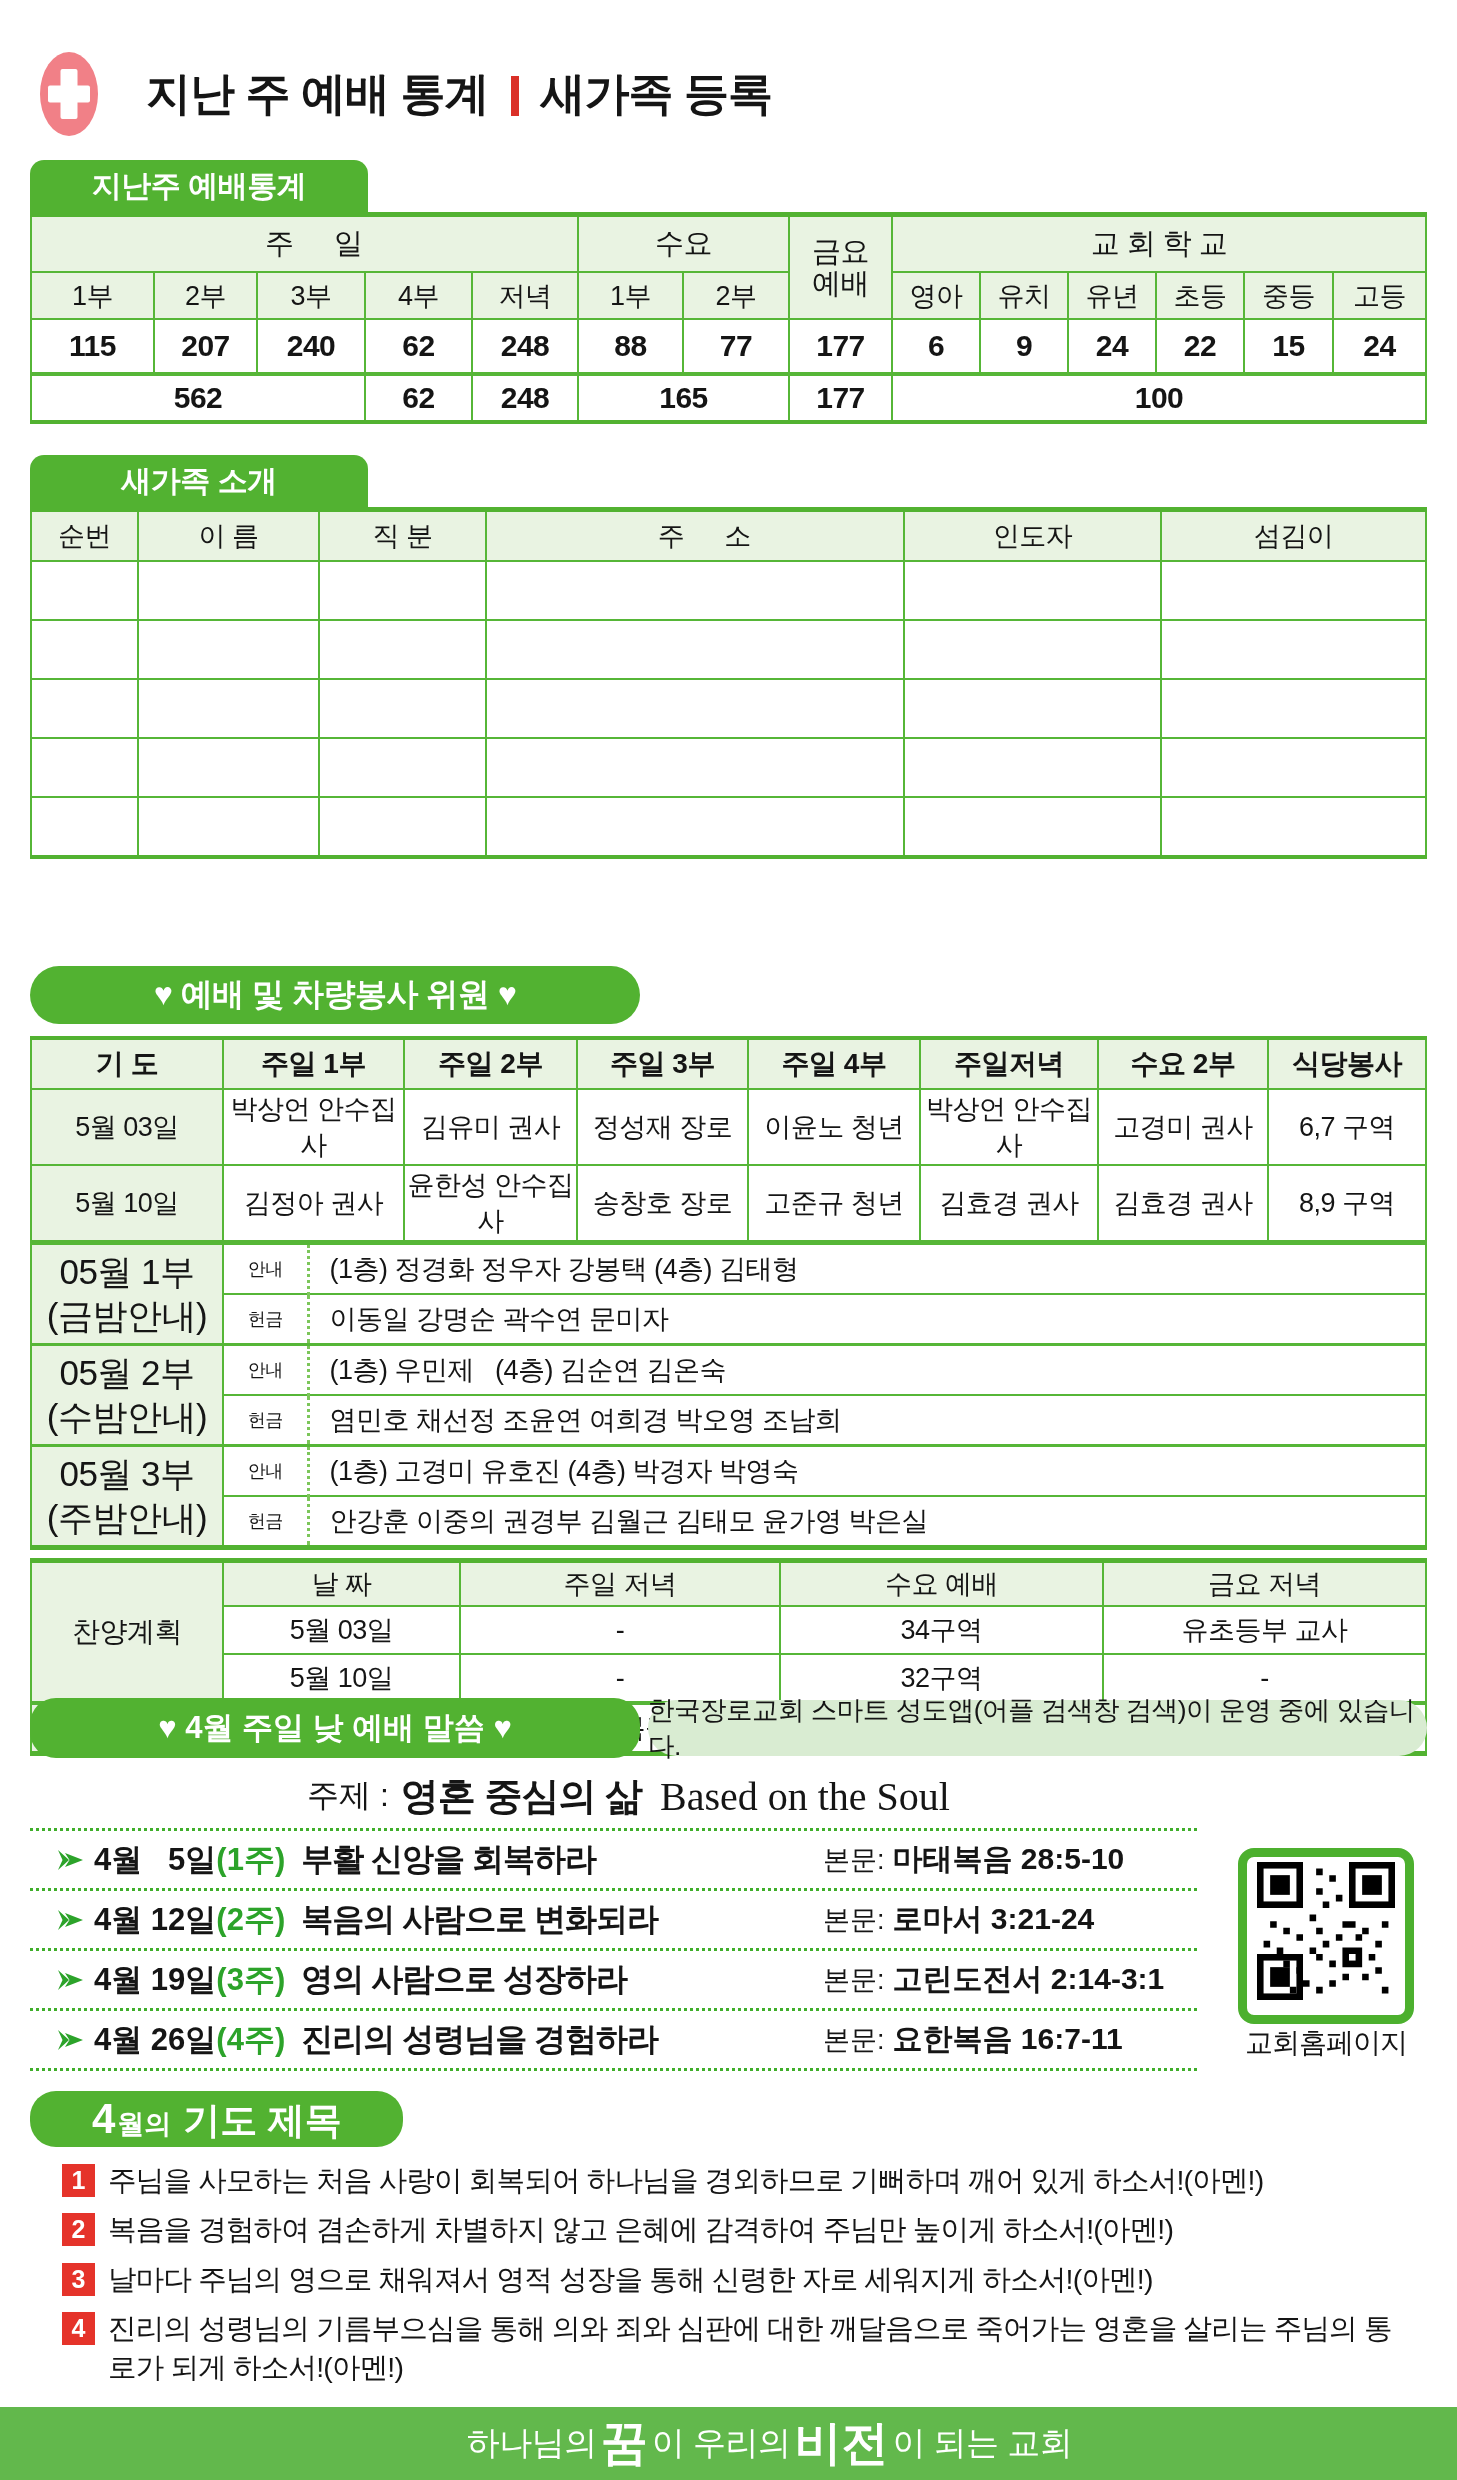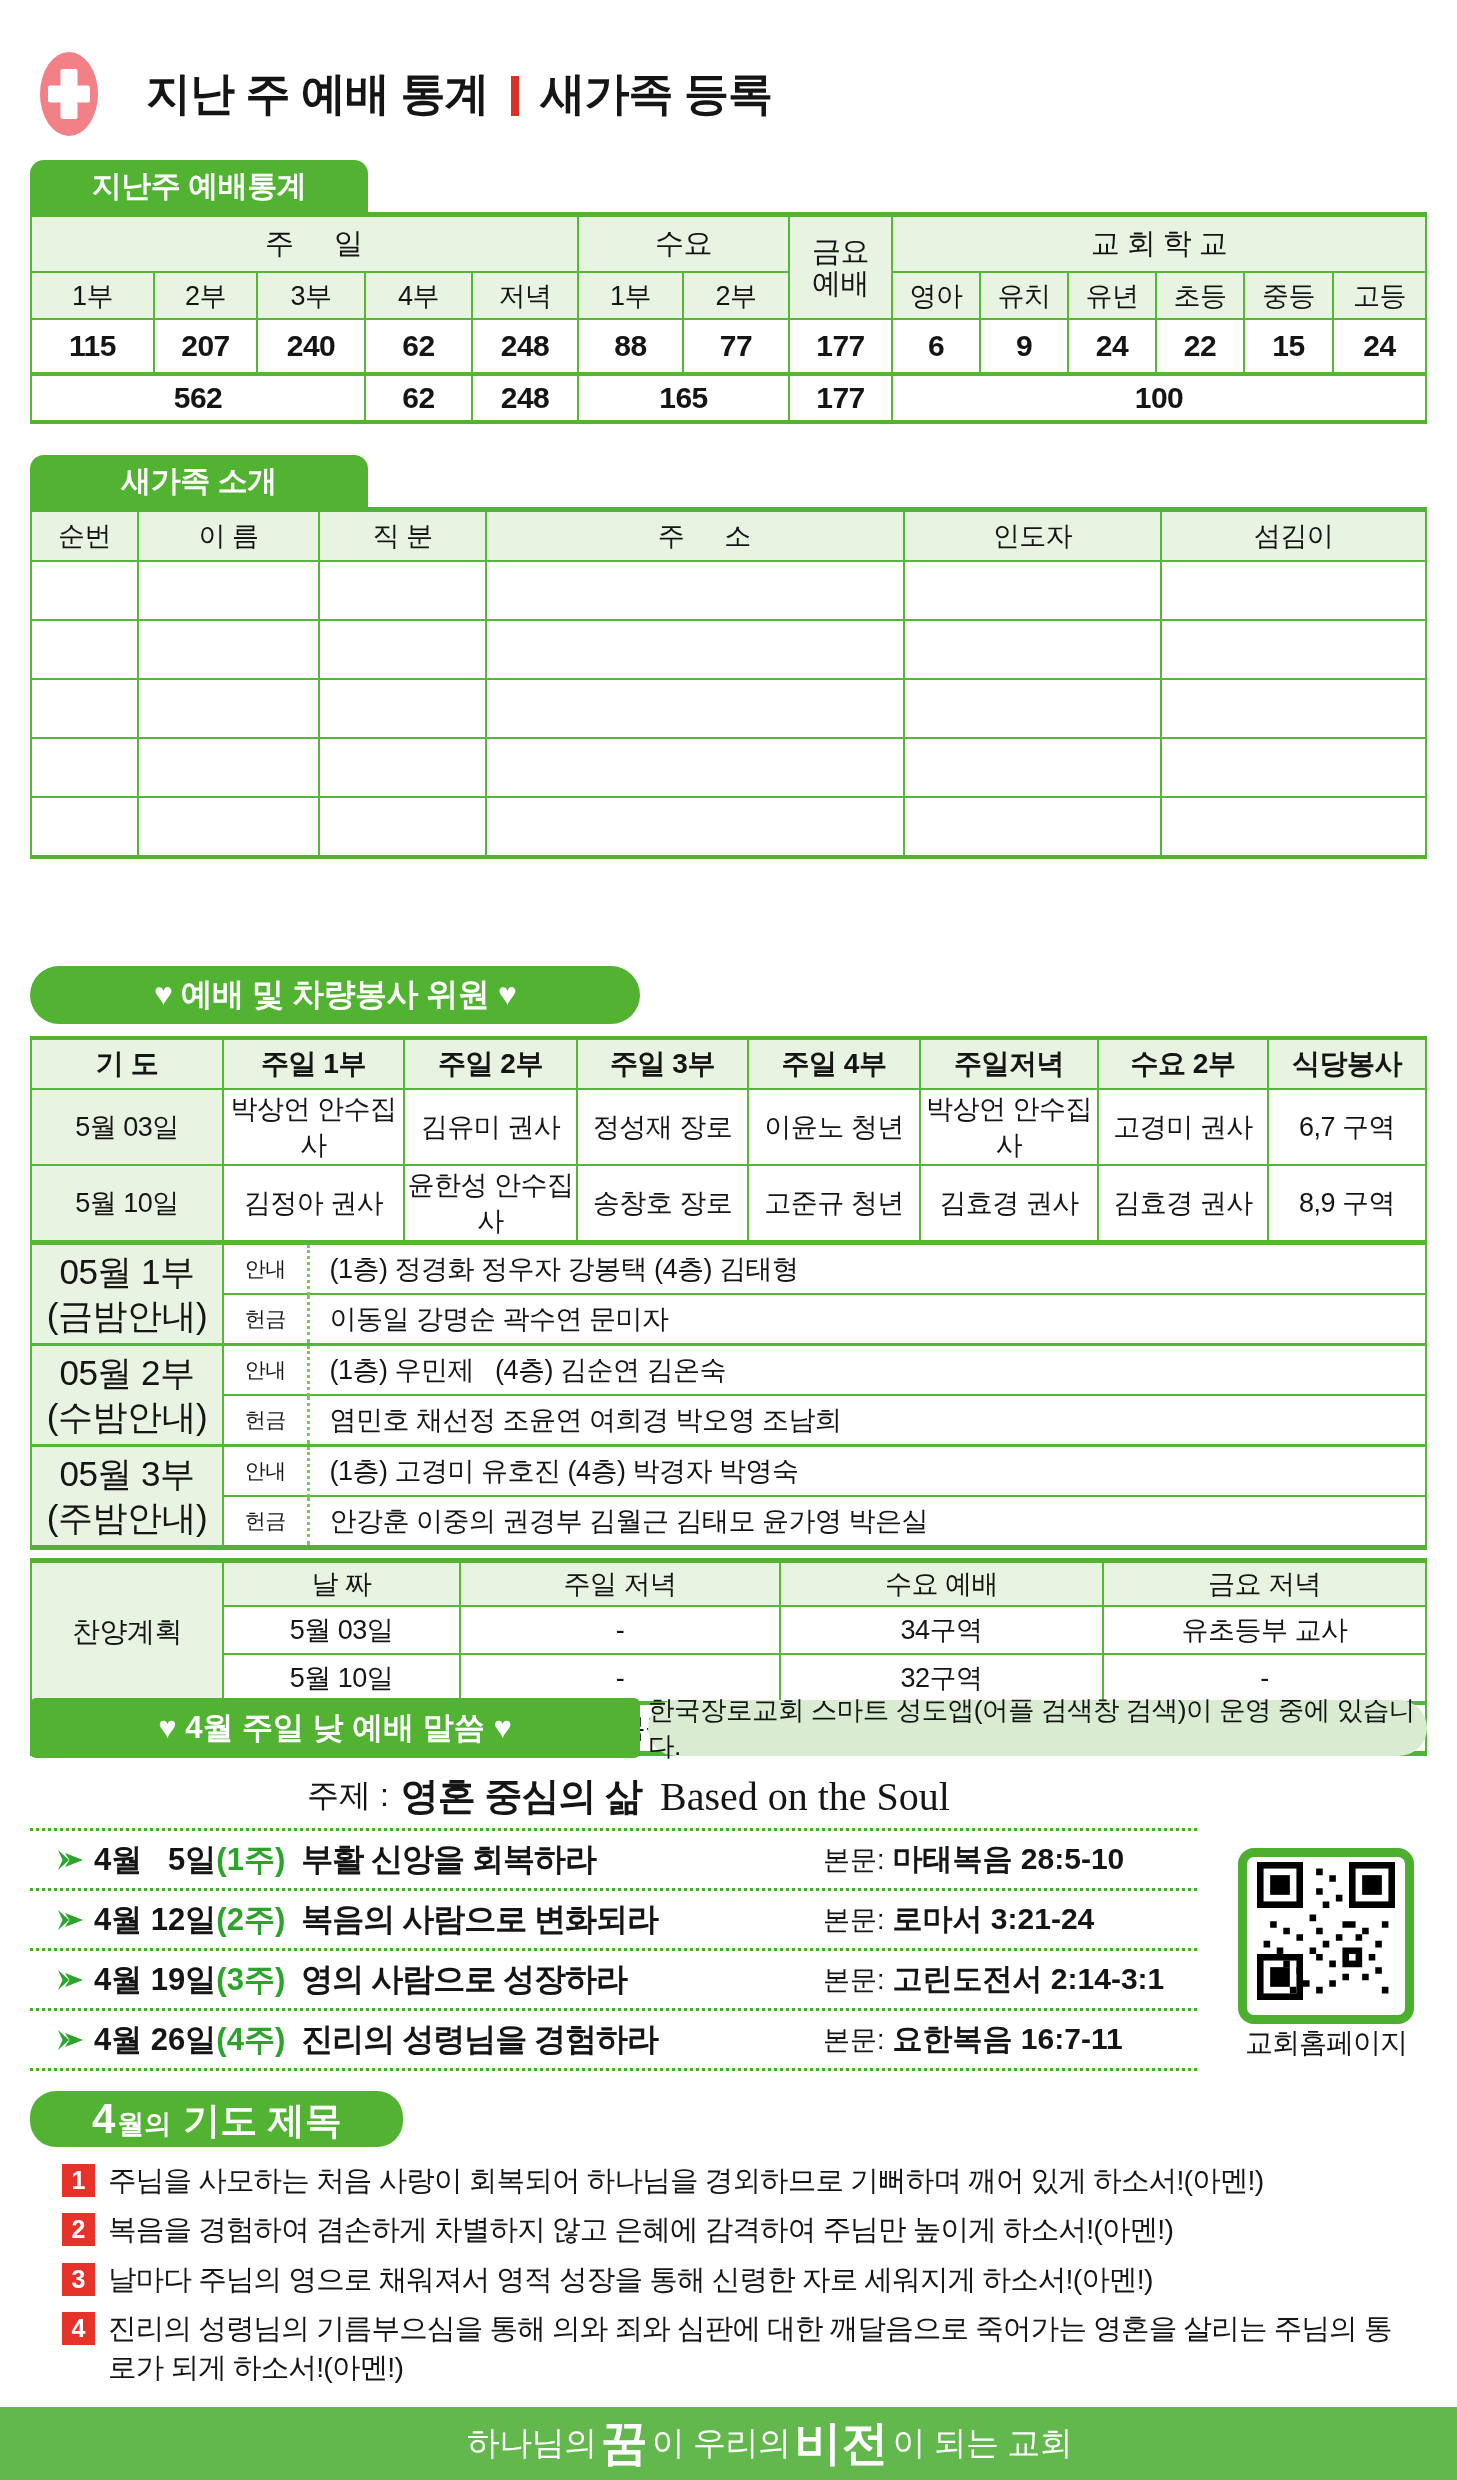--- a/index.html
+++ b/index.html
@@ -53,34 +53,34 @@
   .t-new{border-top:5px solid var(--green);border-bottom:4px solid var(--green);}
   .t-new .nh td{height:46px;}
   .t-new .nr td{height:55px;background:#fff;}
   
   .t-comm{border-top:4px solid var(--green);}
   .t-comm .ch td{height:46px;font-size:28px;font-weight:bold;}
   .t-comm .cr td{height:52px;}
   .t-comm .cr td:first-child{background:var(--light);}
   .t-duty td{height:46px;}
   .t-duty .dlabel{background:var(--light);font-size:35px;line-height:1.25;}
-  .t-duty .dtype{font-size:21px;}
+  .t-duty .dtype{font-size:18px;}
   .t-duty .dnames{text-align:left;padding-left:20px;border-left:3px dotted #7cc65a;white-space:pre-wrap;}
   .t-duty .gsep td{border-top:3px solid var(--border);}
   .t-duty{border-bottom:5px solid var(--green);}
   .t-praise{border-top:5px solid var(--green);border-bottom:5px solid var(--green);margin-top:8px;}
   .t-praise td{height:44px;}
   .t-praise .plabel{background:var(--light);font-size:28px;}
   .t-praise .ph td{height:40px;}
   .t-praise .vrow td{border-top:4px solid var(--border);}
   .t-praise .vnames{text-align:left;padding-left:22px;}
   
   .sec-serm{position:absolute;top:1698px;left:30px;width:1397px;}
   .serm-top{position:relative;height:60px;}
-  .serm-pill{position:absolute;left:0;top:0;width:610px;height:60px;border-radius:6px;
+  .serm-pill{position:absolute;left:0;top:0;width:610px;height:60px;border-radius:26px;
     background:var(--green);color:#fff;font-size:31px;font-weight:bold;
     display:flex;align-items:center;justify-content:center;}
   .serm-notice{position:absolute;left:618px;right:0;top:2px;height:56px;background:var(--notice);
     border-radius:28px;display:flex;align-items:center;justify-content:center;font-size:26.5px;letter-spacing:-0.5px;}
   .theme{width:1167px;text-align:center;margin-top:12px;height:52px;display:flex;align-items:center;justify-content:center;}
   .theme .tl{font-size:32px;margin-left:30px;}
   .theme .tk{font-size:38px;font-weight:bold;margin-left:12px;letter-spacing:-1px;}
   .theme .te{font-family:"Liberation Serif","DejaVu Serif",serif;font-size:40px;margin-left:18px;}
   .serm-list{width:1167px;border-top:3px dotted #3fae2a;margin-top:6px;}
   .si{position:relative;height:57px;border-bottom:3px dotted #3fae2a;display:flex;align-items:center;}

